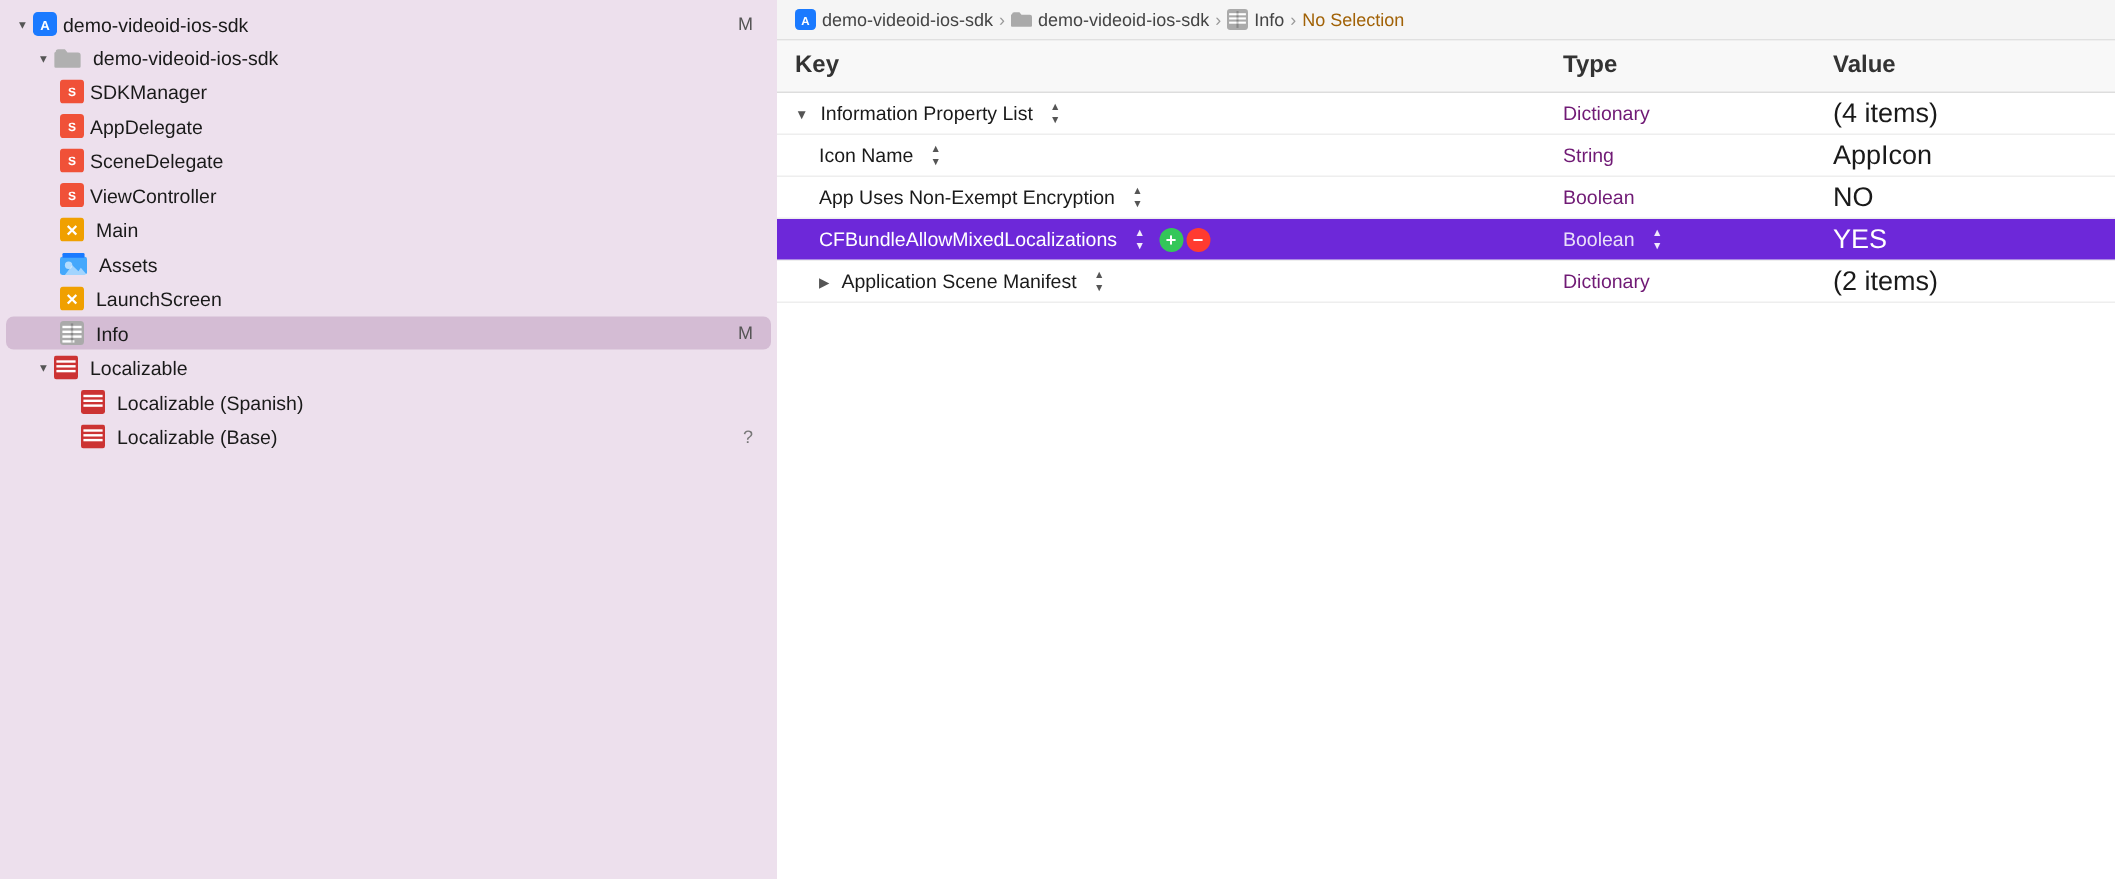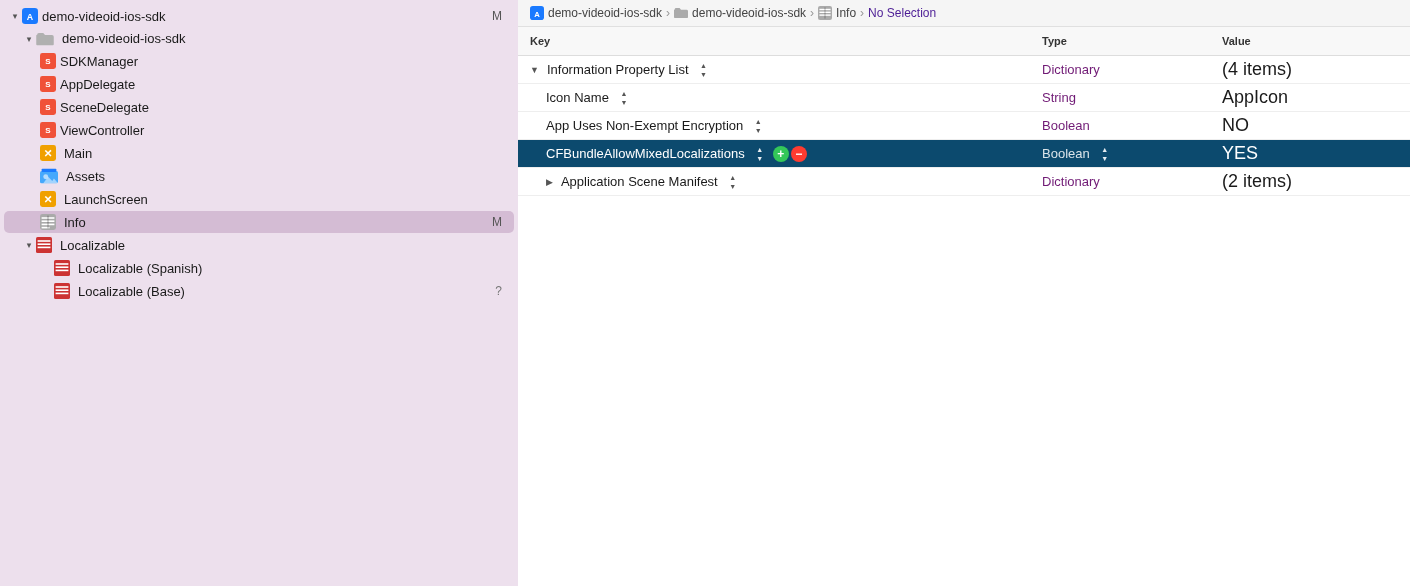--- a/index.html
+++ b/index.html
@@ -90,33 +90,33 @@
     }
     .plist-header {
       display: grid;
       grid-template-columns: 1fr 180px 200px;
       border-bottom: 1px solid #ddd;
       padding: 4px 0;
       background: #f8f8f8;
     }
     .plist-header-cell {
       padding: 4px 12px;
-      font-size: 11px;
+      font-size: 16px;
       font-weight: 600;
       color: #333;
     }
     .plist-row {
       display: grid;
       grid-template-columns: 1fr 180px 200px;
       border-bottom: 1px solid #eee;
       align-items: center;
       min-height: 28px;
     }
     .plist-row.selected {
-      background: #0c4a6e;
+      background: #6d28d9;
       color: white;
     }
     .plist-row.selected .plist-cell {
       color: white;
     }
     .plist-row.selected .type-cell {
       color: rgba(255,255,255,0.85);
     }
     .plist-cell {
       padding: 3px 12px;
@@ -357,21 +357,21 @@
 
     <svg width="14" height="14" viewBox="0 0 20 20">
       <rect width="20" height="20" rx="3" fill="#aaa"></rect>
       <rect x="2" y="4" width="16" height="2" fill="white"></rect>
       <rect x="2" y="8" width="16" height="2" fill="white"></rect>
       <rect x="2" y="12" width="16" height="2" fill="white"></rect>
       <rect x="9" y="2" width="2" height="16" fill="rgba(0,0,0,0.2)"></rect>
     </svg>
     <span style="color:#444; cursor:pointer">Info</span>
     <span class="separator">›</span>
-    <span style="color:#4c1d95">No Selection</span>
+    <span style="color:#a16207">No Selection</span>
   </div>
 
   <div class="plist-table">
 
     <div class="plist-header">
       <div class="plist-header-cell">Key</div>
       <div class="plist-header-cell">Type</div>
       <div class="plist-header-cell">Value</div>
     </div>
 

